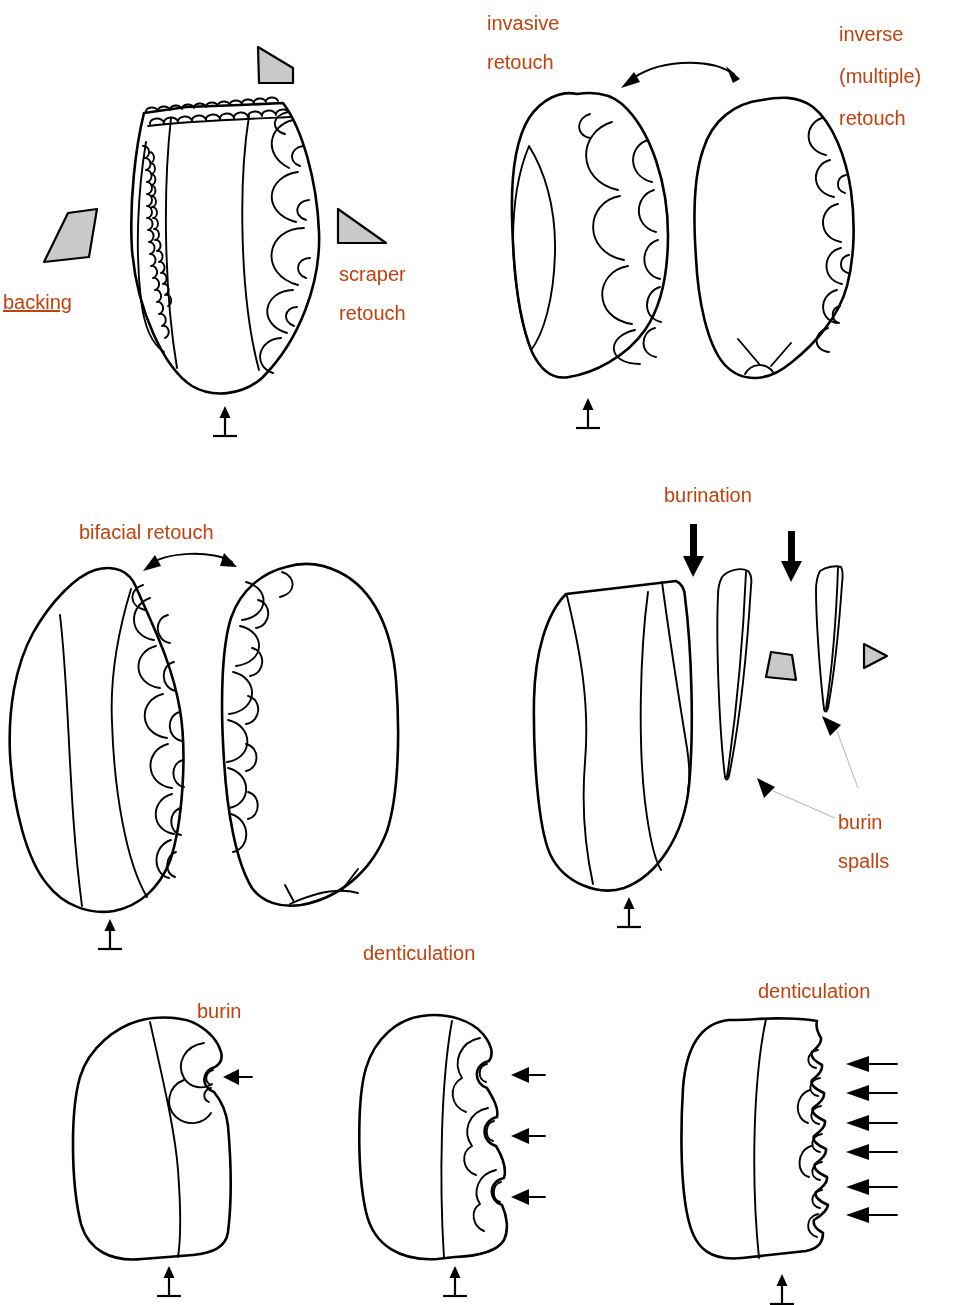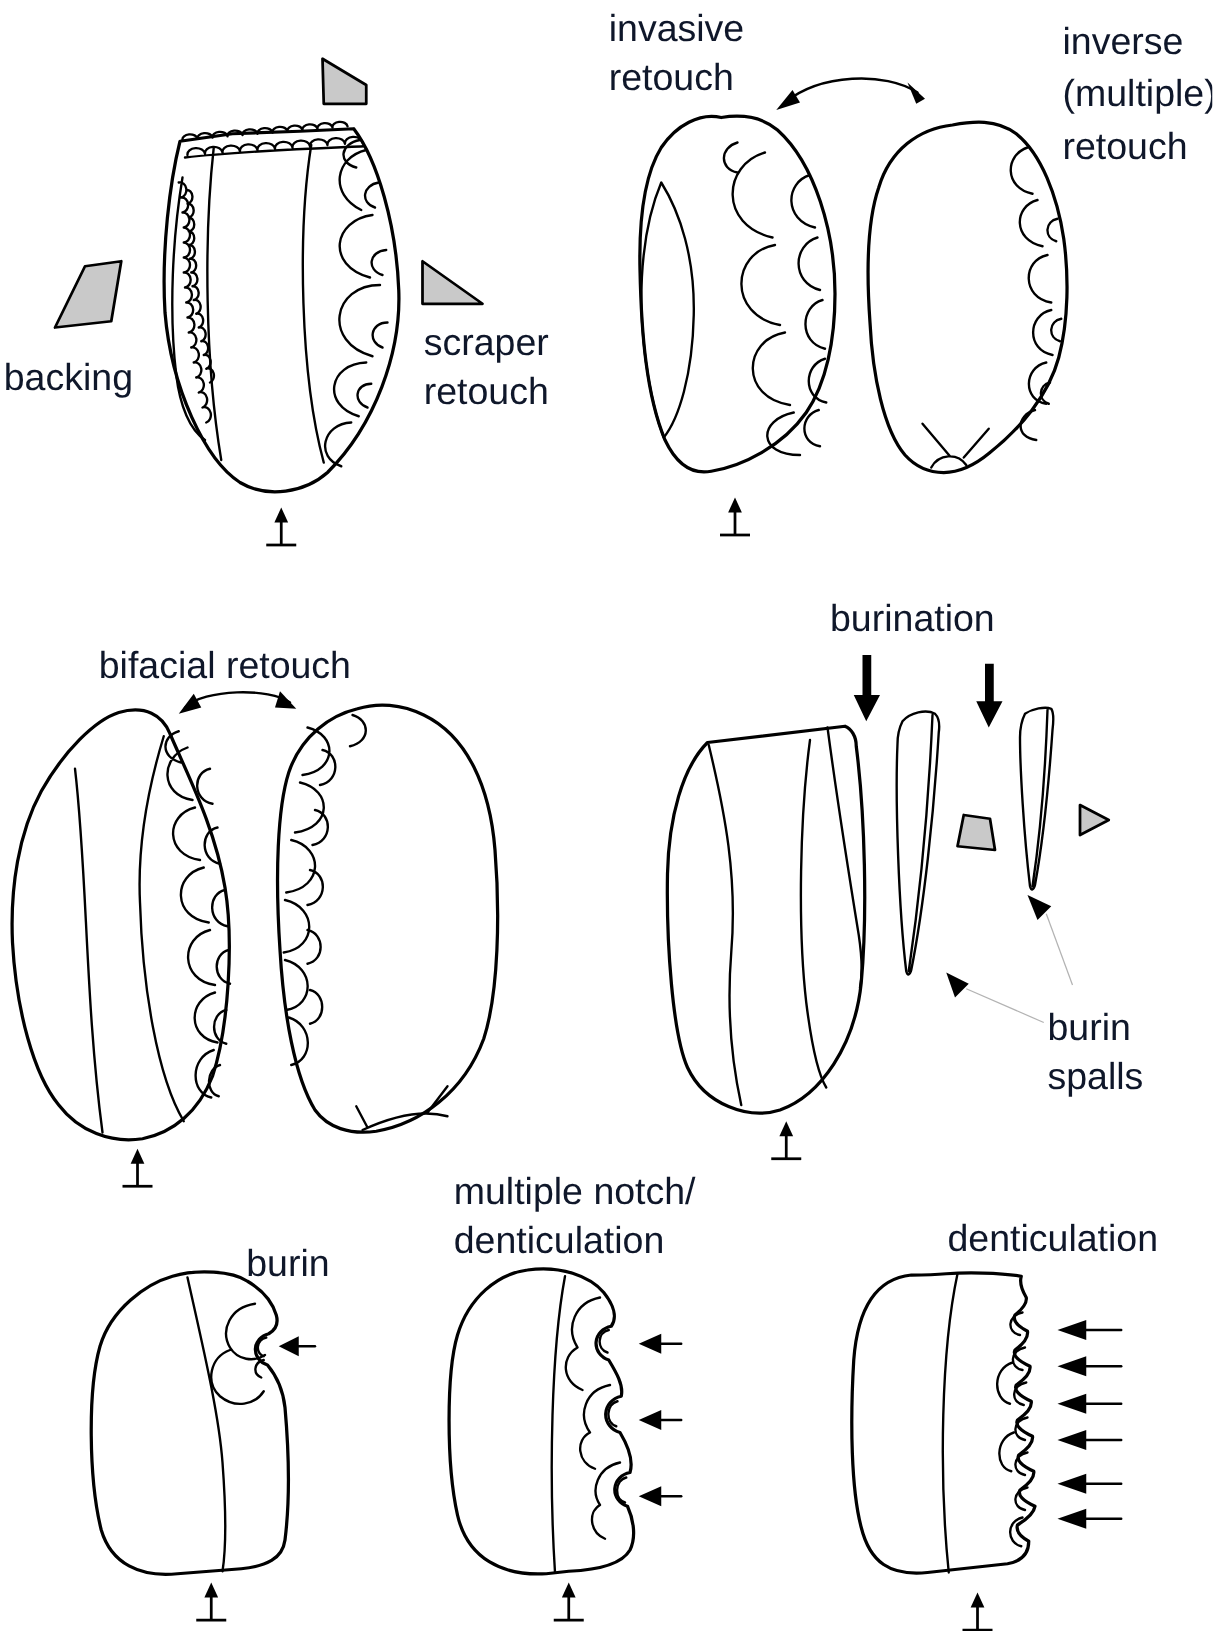--- a/index.html
+++ b/index.html
@@ -1,19 +1,19 @@
 <!DOCTYPE html>
 <html><head>
 <meta charset="utf-8">
 <style>
   html,body{margin:0;padding:0;background:#ffffff;}
   .canvas{position:relative;width:970px;height:1305px;background:#ffffff;
           font-family:"Liberation Sans",sans-serif;overflow:hidden;}
   .canvas svg{position:absolute;left:0;top:0;}
-  .lbl{position:absolute;font-size:30px;line-height:39px;color:#0f172a;white-space:nowrap;}
+  .lbl{position:absolute;font-size:20px;line-height:39px;color:#c2410c;white-space:nowrap;}
   .lbl.wide{line-height:42px;}
   path,line{fill:none;stroke:#000;}
   .outline{stroke-width:2.6;stroke-linejoin:round;stroke-linecap:round;}
   .scar{stroke-width:1.9;stroke-linejoin:round;stroke-linecap:round;}
   .sym{stroke:#000;stroke-width:2.2;stroke-linejoin:round;}
   .fillblk{fill:#000;stroke:none;}
   .leader{stroke:#b3b3b3;stroke-width:1;}
 </style>
 </head>
 <body>
@@ -201,50 +201,49 @@
     <line class="scar" x1="897" y1="1152" x2="869" y2="1152"></line>
     <polygon class="fillblk" points="846,1152 869,1144 869,1160"></polygon>
     <line class="scar" x1="897" y1="1187" x2="869" y2="1187"></line>
     <polygon class="fillblk" points="846,1187 869,1179 869,1195"></polygon>
     <line class="scar" x1="897" y1="1215" x2="869" y2="1215"></line>
     <polygon class="fillblk" points="846,1215 869,1207 869,1223"></polygon>
     <use href="#orient" transform="translate(782,1274)"></use>
   </g>
 </svg>
 
-  <div class="lbl" style="left:3px;top:283px;">
+  <div class="lbl" style="left:3px;top:283px;text-decoration:underline;">
     <div>backing</div>
   </div>
   <div class="lbl" style="left:339px;top:255px;">
     <div>scraper</div>
     <div>retouch</div>
   </div>
   <div class="lbl" style="left:487px;top:4px;">
     <div>invasive</div>
     <div>retouch</div>
   </div>
-  <div class="lbl wide" style="left:839px;top:13px;margin-left:11px;">
+  <div class="lbl wide" style="left:839px;top:13px;">
     <div>inverse</div>
     <div>(multiple)</div>
     <div>retouch</div>
   </div>
   <div class="lbl" style="left:664px;top:476px;">
     <div>burination</div>
   </div>
   <div class="lbl" style="left:79px;top:513px;">
     <div>bifacial retouch</div>
   </div>
   <div class="lbl" style="left:838px;top:803px;">
     <div>burin</div>
     <div>spalls</div>
   </div>
   <div class="lbl" style="left:197px;top:992px;">
     <div>burin</div>
   </div>
   <div class="lbl" style="left:363px;top:934px;">
-    <div>multiple notch/</div>
     <div>denticulation</div>
   </div>
   <div class="lbl" style="left:758px;top:972px;">
     <div>denticulation</div>
   </div>
 
 </div>
 
 </body></html>

